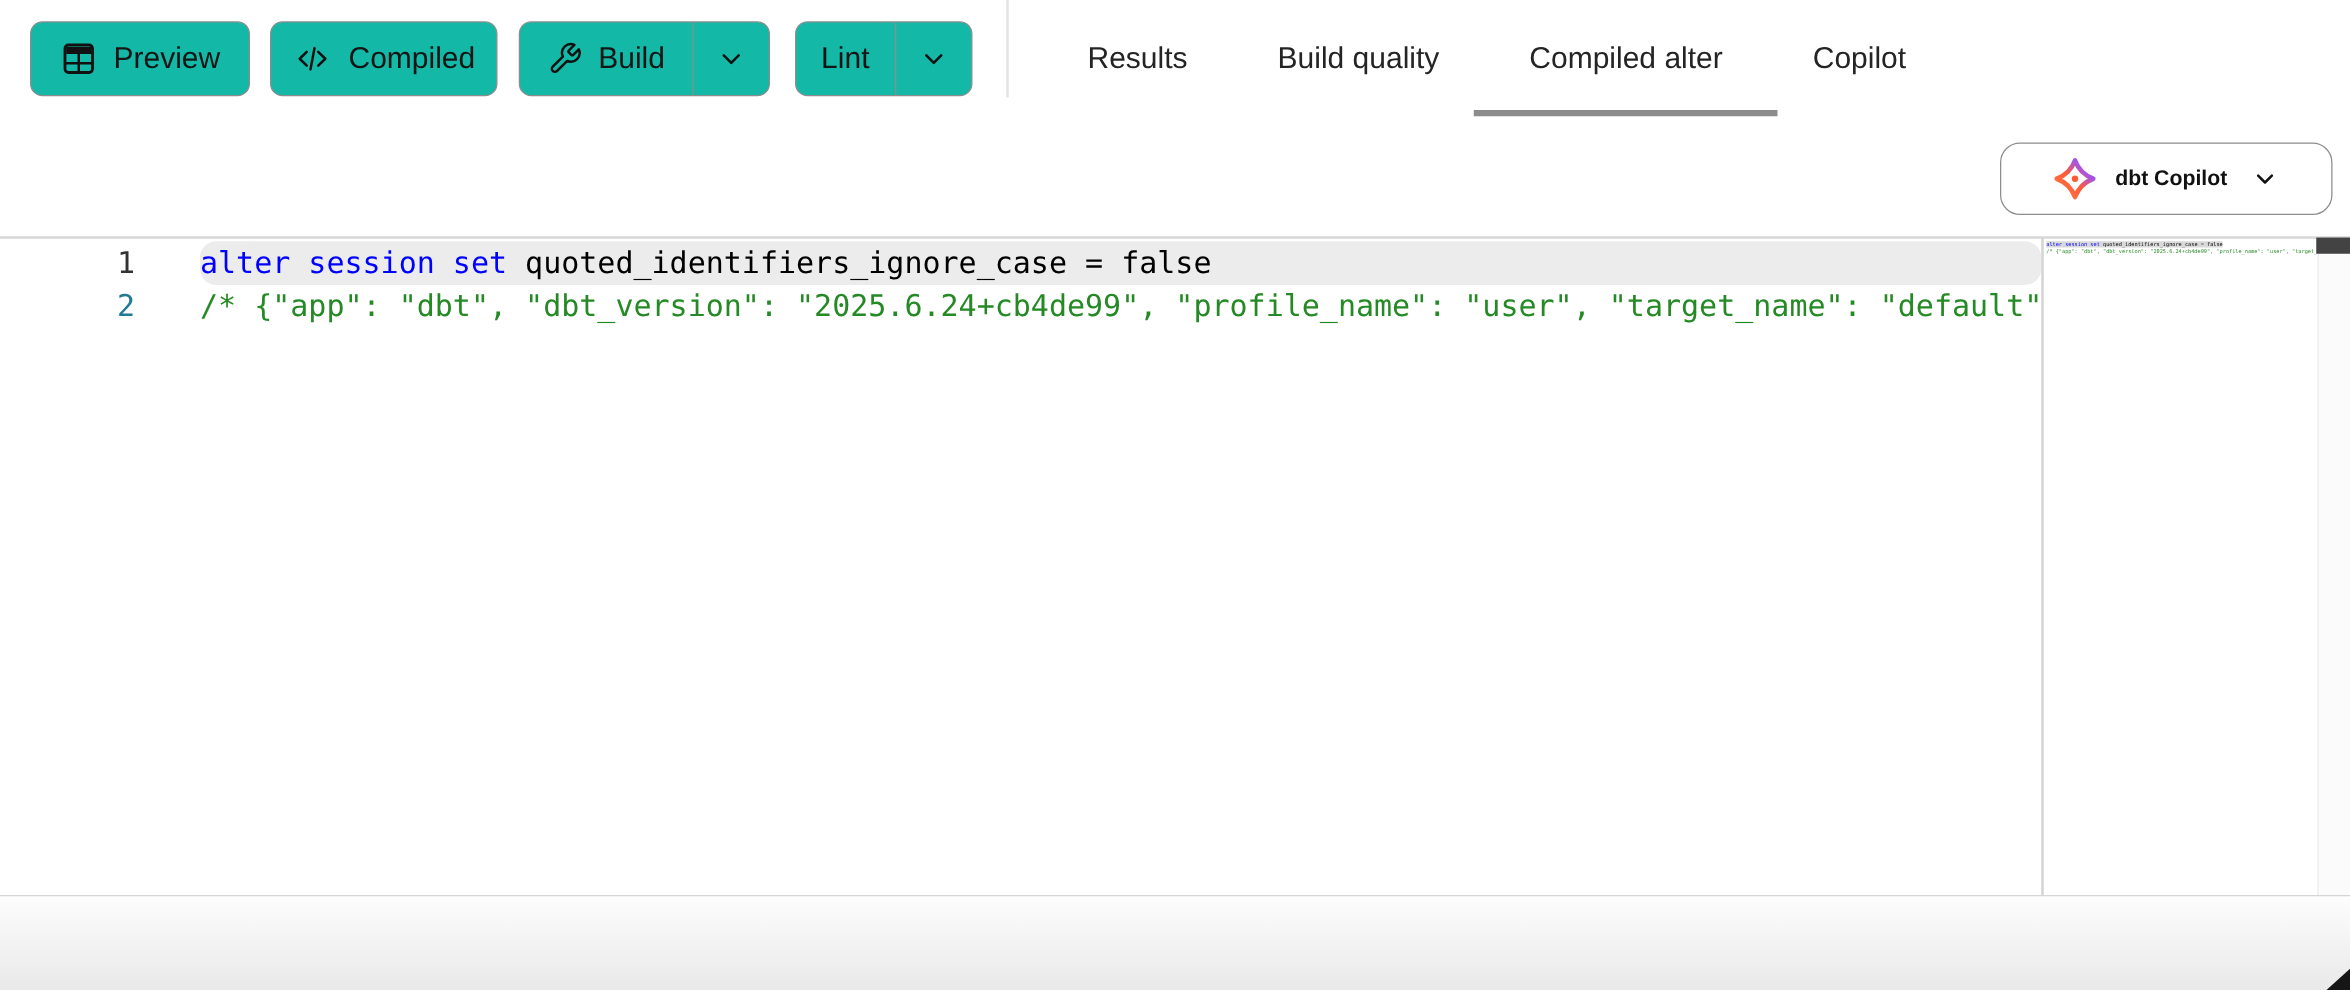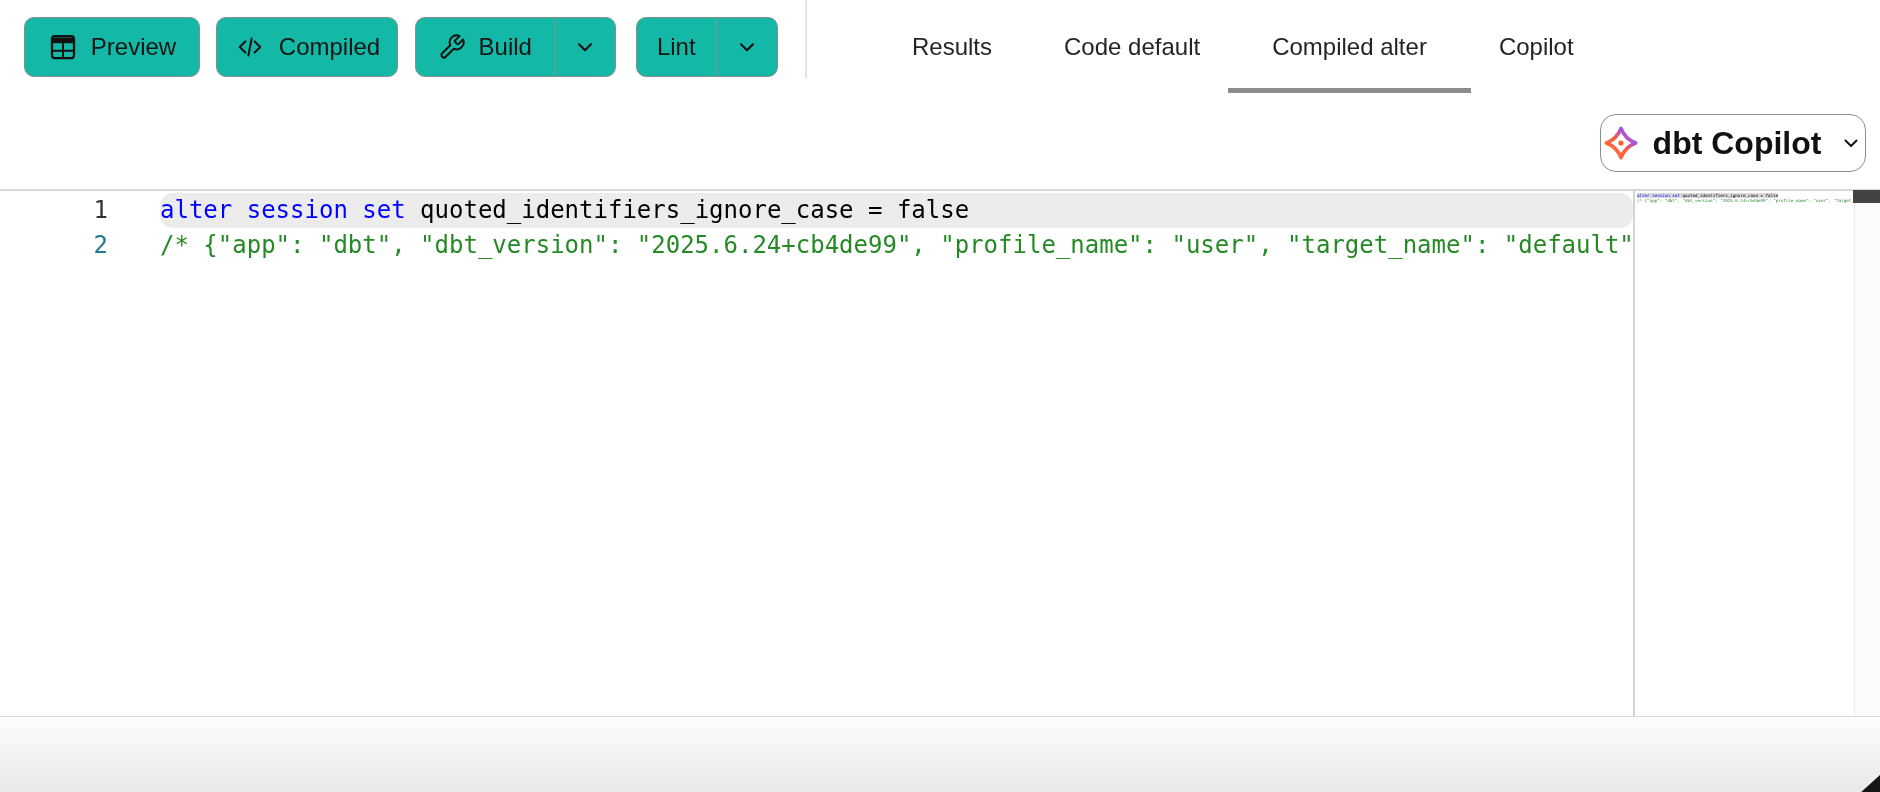--- a/index.html
+++ b/index.html
@@ -26,29 +26,29 @@
   #btn-preview{left:24px;width:176px;}
   #btn-compile{left:216px;width:182px;}
   #btn-build{left:415px;width:201px;padding:0;gap:0;}
   #btn-lint{left:636px;width:142px;padding:0;gap:0;}
   .split-main{height:100%;display:flex;align-items:center;justify-content:center;gap:13px;flex:1;cursor:pointer;}
   .split-divider{width:1.5px;height:100%;background:var(--btn-border);}
   .split-chev{height:100%;width:60px;display:flex;align-items:center;justify-content:center;cursor:pointer;}
   .icon{display:inline-flex;align-items:center;justify-content:center;}
   #toolbar-divider{position:absolute;left:805px;top:0;width:2px;height:78px;background:#e4e4e4;}
   
-  #tabs{position:absolute;left:870px;top:0;height:93px;display:flex;gap:72px;align-items:center;font-size:24px;color:#242424;margin-left:42px;}
+  #tabs{position:absolute;left:870px;top:0;height:93px;display:flex;gap:72px;align-items:center;font-size:24px;color:#242424;}
   .tab{position:relative;height:100%;display:flex;align-items:center;cursor:pointer;white-space:nowrap;}
   .tab.active::after{content:"";position:absolute;left:-44px;right:-44px;bottom:0;height:5px;background:var(--underline);}
   
   #copilot-btn{
     position:absolute;left:1600px;top:114px;width:266px;height:58px;background:#fff;
     border:1.5px solid var(--btn-border);border-radius:16px;
     display:flex;align-items:center;justify-content:center;gap:14px;
-    font-size:32px;font-weight:bold;color:#111;cursor:pointer;
+    font-size:17px;font-weight:bold;color:#111;cursor:pointer;
   }
   
   #editor-top-border{position:absolute;left:0;top:189px;width:1880px;height:1.5px;background:#d8d8d8;}
   #editor{
     position:absolute;left:0;top:191px;width:1633px;height:525px;overflow:hidden;
     font-family:"DejaVu Sans Mono", monospace;font-size:24px;line-height:35px;padding-top:2px;
   }
   .code-line{display:flex;white-space:pre;}
   .gutter{width:108px;flex:none;text-align:right;color:#237893;}
   .code-line.active .gutter{color:#333;}
@@ -132,21 +132,21 @@
             <path d="M6.5 9.5 12 15l5.5-5.5"></path>
           </svg>
       </span>
     </div>
   </div>
 
   <div id="toolbar-divider"></div>
 
   <nav id="tabs">
       <div class="tab">Results</div>
-      <div class="tab">Code default</div>
+      <div class="tab">Build quality</div>
       <div class="tab active">Compiled alter</div>
       <div class="tab">Copilot</div>
     </nav>
 
   <button id="copilot-btn">
     <span class="icon">
       <svg width="36" height="36" viewBox="0 0 32 32">
         <defs>
           <linearGradient id="dbtg" x1="0" y1="1" x2="1" y2="0">
             <stop offset="0" stop-color="#ff7a4d"></stop>

